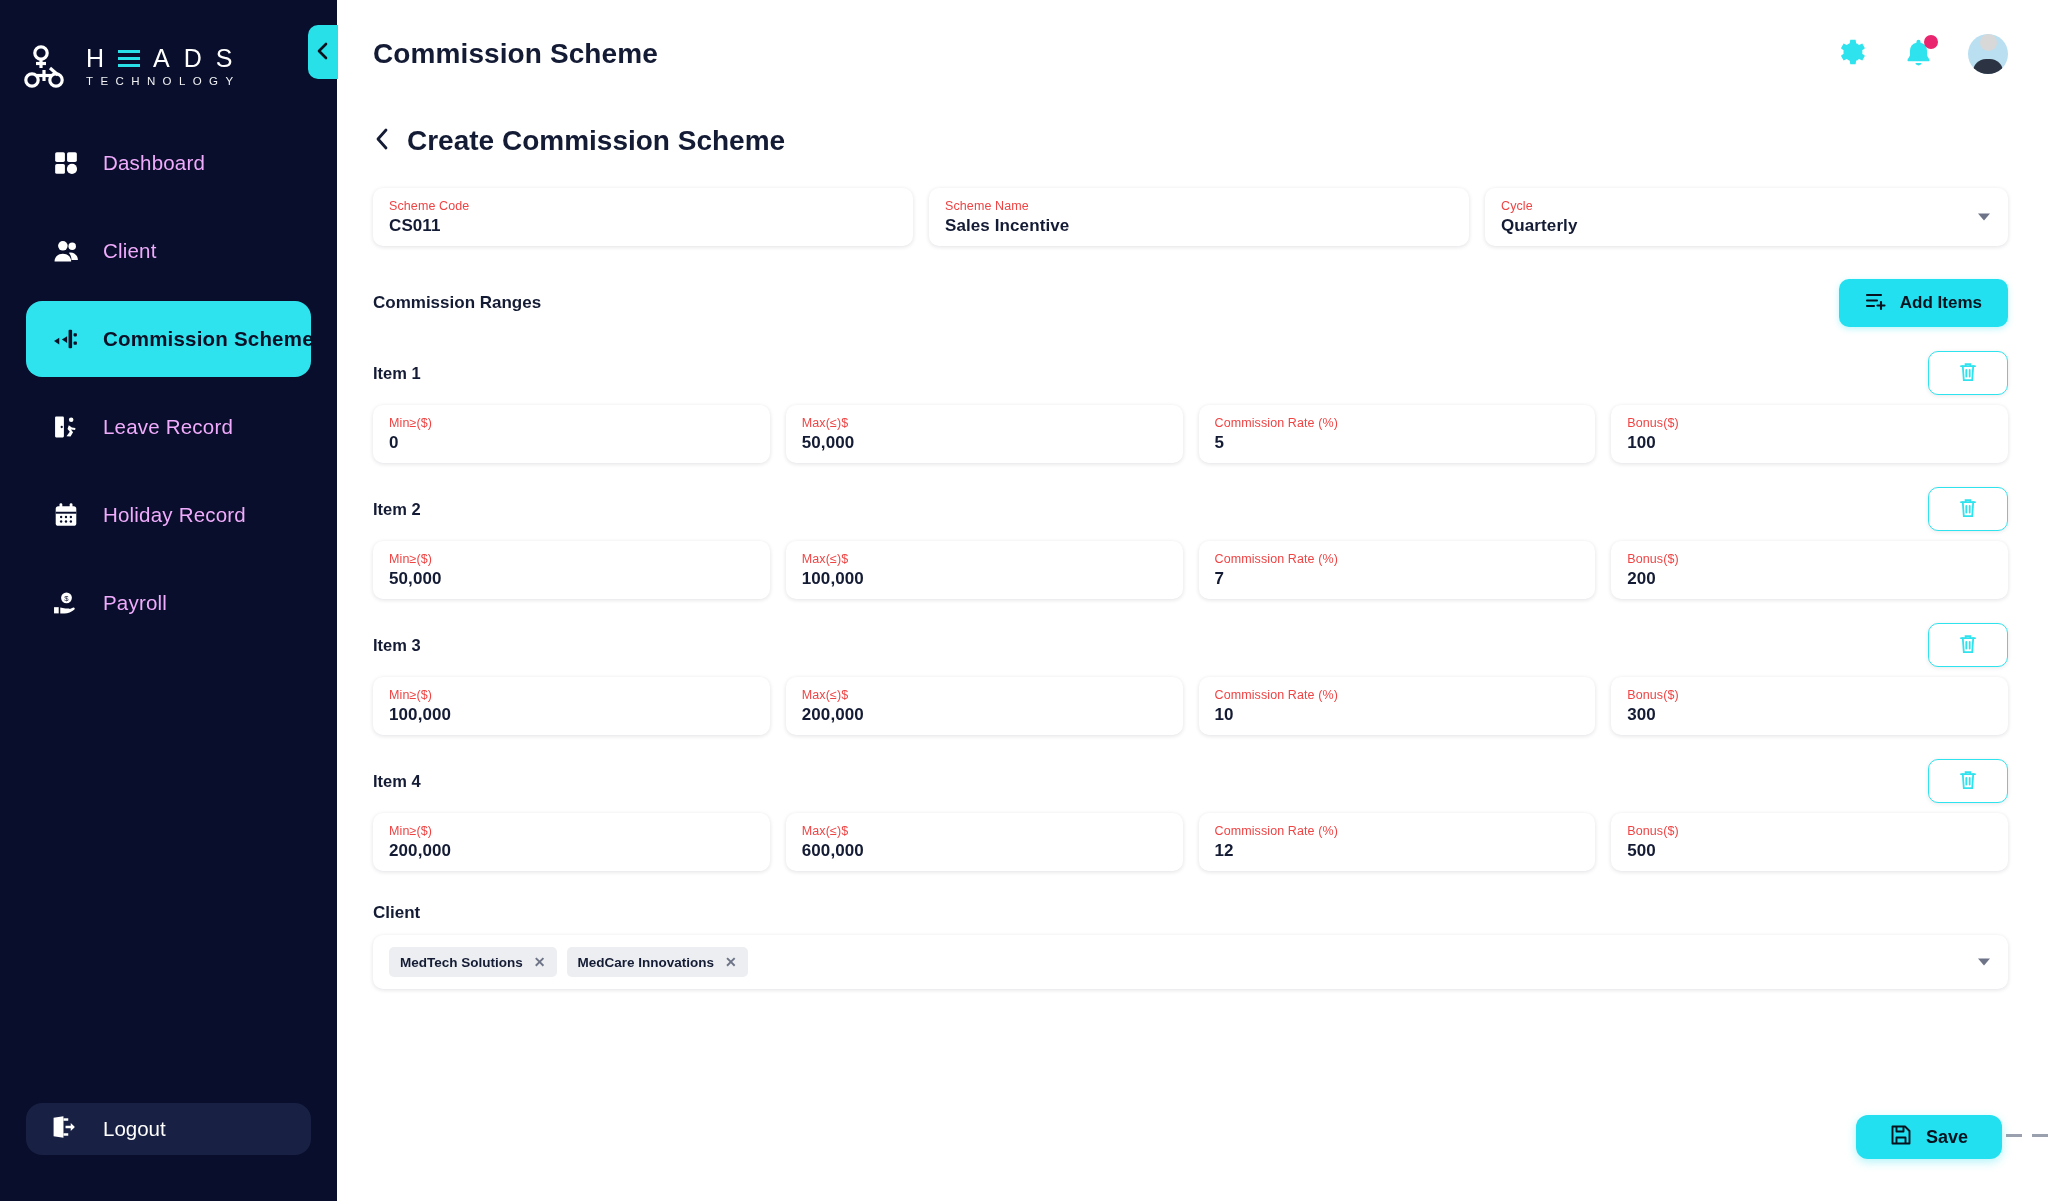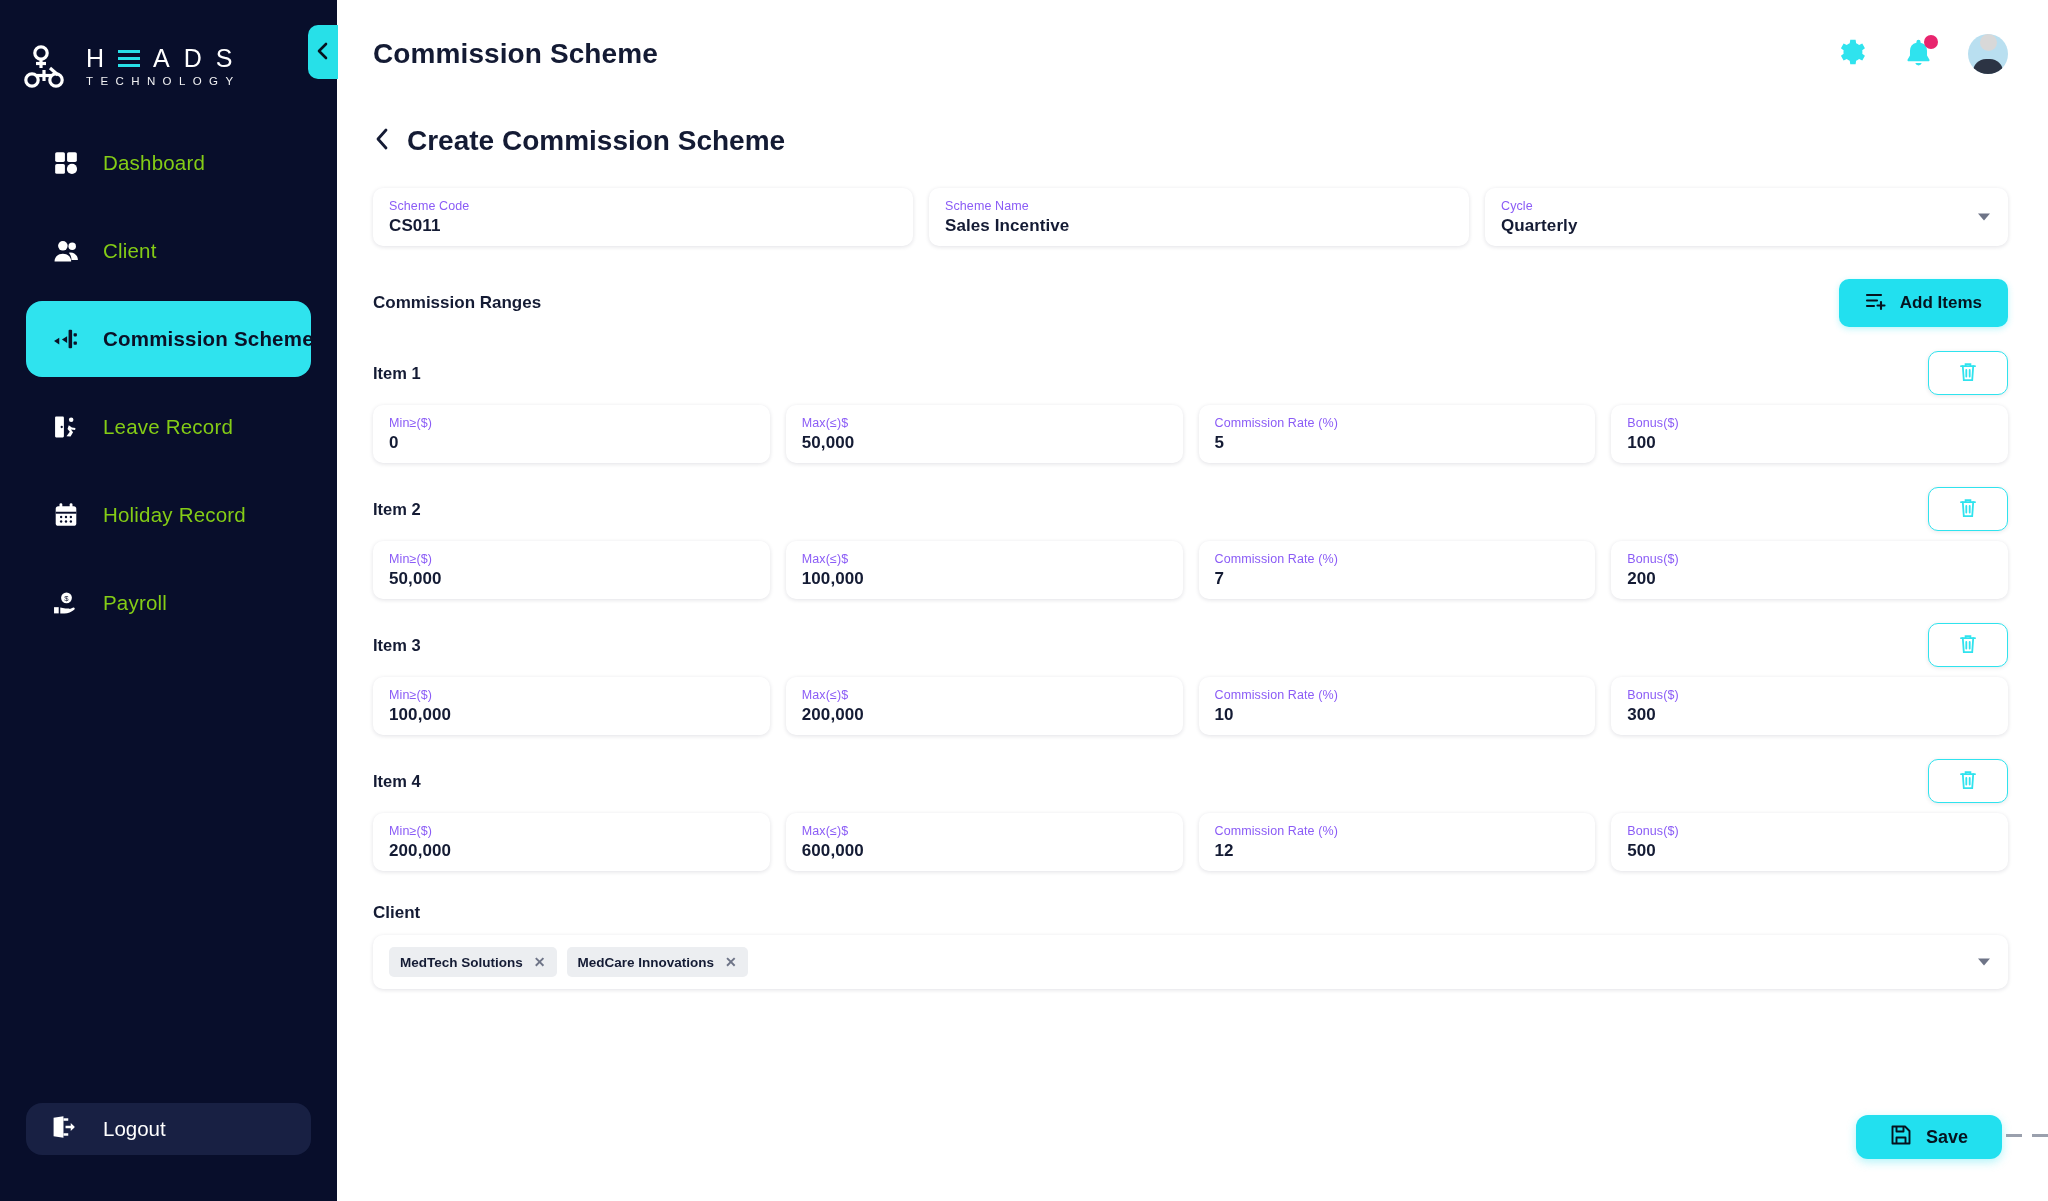--- a/index.html
+++ b/index.html
@@ -36,21 +36,21 @@
     display: flex; align-items: center; justify-content: center;
     border: none; cursor: pointer;
     z-index: 5;
   }
 
   .nav { margin-top: 14px; display: flex; flex-direction: column; }
   .nav-item {
     display: flex; align-items: center; gap: 22px;
     height: 76px; margin: 6px 26px; padding: 0 25px;
     border-radius: 16px; cursor: pointer;
-    color: #84cc16; font-size: 20.5px; letter-spacing: .2px;
+    color: #f0abfc; font-size: 20.5px; letter-spacing: .2px;
     white-space: nowrap;
   }
   .nav-item .ico { width: 30px; height: 30px; flex: 0 0 30px; display: flex; align-items: center; justify-content: center; }
   .nav-item.active { background: #2fe3ee; color: #0b1026; font-weight: 600; }
   .nav-item.active .ico svg { fill: #0b1026; }
   .nav-item .ico svg { fill: #ffffff; }
 
   .logout-wrap { margin-top: auto; padding: 0 26px 46px; }
   .logout {
     display: flex; align-items: center; gap: 22px;
@@ -92,21 +92,21 @@
   .content { padding: 22px 40px 0 36px; }
 
   
   .field-row { display: flex; gap: 16px; }
   .field {
     background: #fff; border-radius: 10px;
     box-shadow: 0 1px 4px rgba(20,27,52,.13);
     padding: 11px 16px 13px; height: 58px;
     position: relative;
   }
-  .field-label { font-size: 12.5px; color: #8b5cf6; line-height: 15px; letter-spacing: .1px; }
+  .field-label { font-size: 12.5px; color: #ef4444; line-height: 15px; letter-spacing: .1px; }
   .field-value { font-size: 17px; color: #141b34; font-weight: 700; line-height: 22px; letter-spacing: .1px; margin-top: 1px; }
   .f-code { width: 540px; }
   .f-name { width: 540px; }
   .f-cycle { flex: 1; min-width: 0; }
   .caret {
     position: absolute; right: 18px; top: 50%; transform: translateY(-50%);
     width: 0; height: 0; border-left: 6px solid transparent; border-right: 6px solid transparent;
     border-top: 7px solid #6e7487;
   }
 

